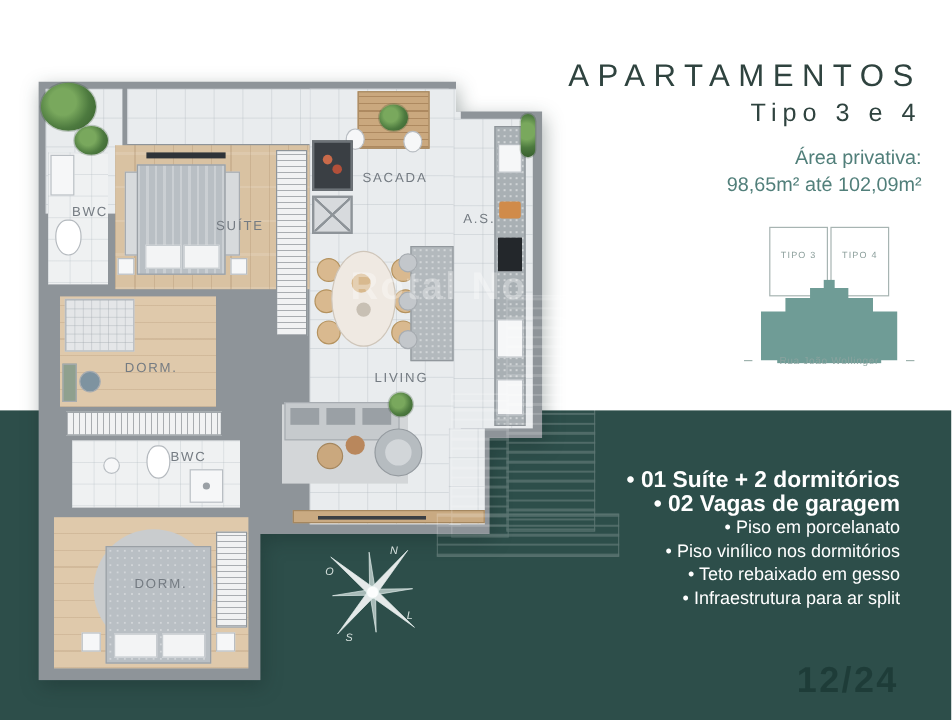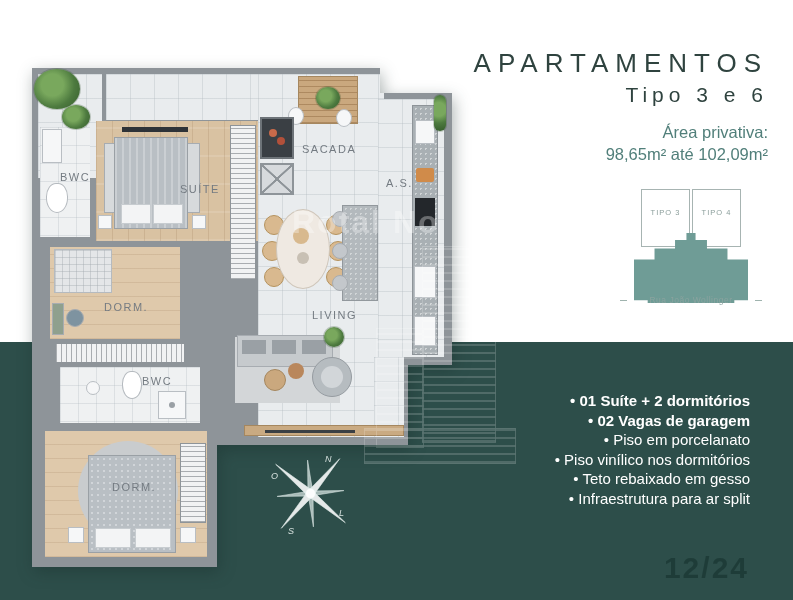--- a/index.html
+++ b/index.html
@@ -36,26 +36,26 @@
   .kp-unit{position:absolute;width:49px;height:58px;border:1.5px solid #a7b4b2;background:#ffffff;box-sizing:border-box;text-align:center;}
   .kp-unit span{display:block;margin-top:18px;font-size:7.5px;letter-spacing:1px;color:#8b9e9b;}
   .kp-mass{position:absolute;left:14px;top:50px;width:114px;height:70px;background:#6f9c96;
      clip-path:polygon(0% 38%,18% 38%,18% 22%,36% 22%,36% 10%,46% 10%,46% 0%,54% 0%,54% 10%,64% 10%,64% 22%,82% 22%,82% 38%,100% 38%,100% 96%,88% 96%,88% 100%,12% 100%,12% 96%,0% 96%);}
   .kp-street{position:absolute;left:0;top:112px;width:142px;display:flex;align-items:center;justify-content:center;gap:22px;}
   .kp-street .dash{width:26px;height:1px;background:#9fb3ae;}
   .kp-street .name{font-size:8.5px;color:#8aa39f;letter-spacing:.5px;white-space:nowrap;}
 
   .features{position:absolute;right:43px;top:391px;text-align:right;z-index:3;color:#ffffff;}
   .feat{font-size:15px;line-height:19.5px;white-space:nowrap;}
-  .feat.bold{font-weight:700;font-size:15px;}
+  .feat.bold{font-weight:700;font-size:19px;}
 
   .page-number{position:absolute;right:44px;top:551px;font-size:30px;font-weight:600;letter-spacing:2px;color:#1d3b37;z-index:3;opacity:.9;}
 
   
-  .wm-text{position:absolute;left:292px;top:204px;font-size:32px;font-weight:700;color:rgba(255,255,255,.32);letter-spacing:2px;z-index:4;}
+  .wm-text{position:absolute;left:292px;top:220px;font-size:32px;font-weight:700;color:rgba(255,255,255,.32);letter-spacing:2px;z-index:4;}
   .wm-building{position:absolute;left:372px;top:246px;width:150px;height:220px;opacity:.22;z-index:4;}
   .wm-tower{position:absolute;border:1px solid rgba(255,255,255,.8);background:repeating-linear-gradient(0deg,rgba(255,255,255,.75) 0 2px,transparent 2px 8px);}
 
   .compass{position:absolute;left:263px;top:446px;z-index:4;}
 </style>
 </head>
 <body>
 
 <div class="page">
 
@@ -175,21 +175,21 @@
 
   <div class="wm-text">Rotal No</div>
   <div class="wm-building">
     <div class="wm-tower" style="left:50px;top:0;width:72px;height:195px;"></div>
     <div class="wm-tower" style="left:4px;top:82px;width:46px;height:118px;"></div>
     <div class="wm-tower" style="left:-8px;top:182px;width:150px;height:34px;"></div>
   </div>
 
   <div class="header">
     <div class="title">APARTAMENTOS</div>
-    <div class="subtitle">Tipo 3 e 6</div>
+    <div class="subtitle">Tipo 3 e 4</div>
     <div class="area-label">Área privativa:</div>
     <div class="area-value">98,65m² até 102,09m²</div>
   </div>
 
   <div class="keyplan">
     <div class="kp-unit" style="left:21px;top:6px;">
       <span>TIPO 3</span>
     </div>
     <div class="kp-unit" style="left:72px;top:6px;">
       <span>TIPO 4</span>

